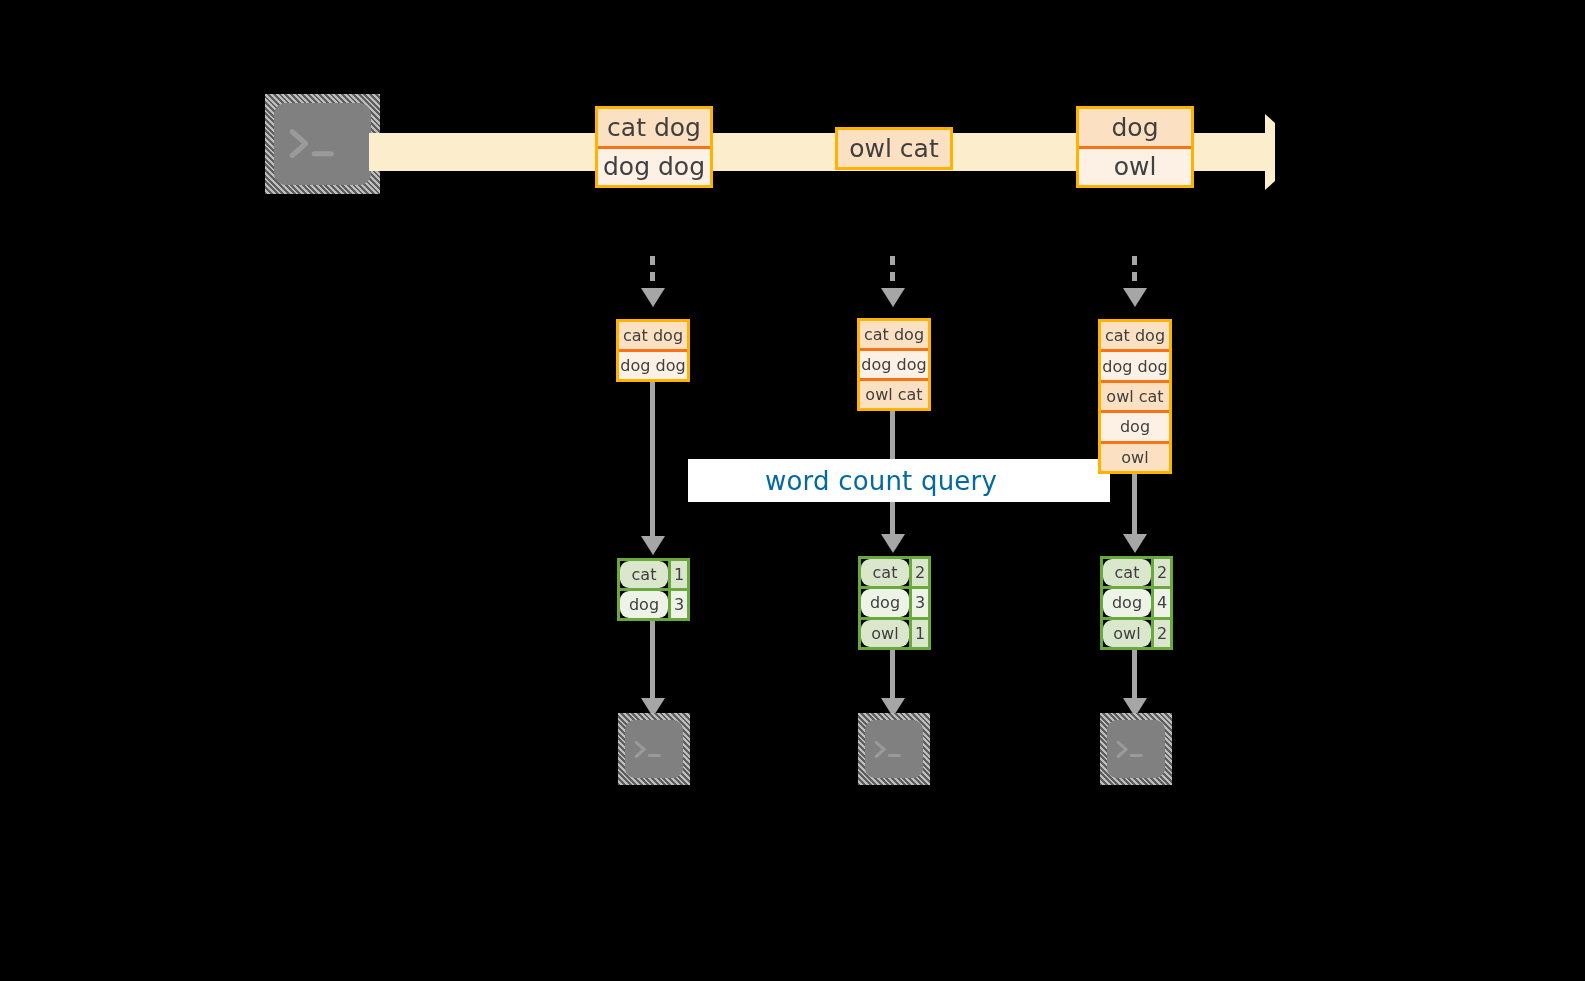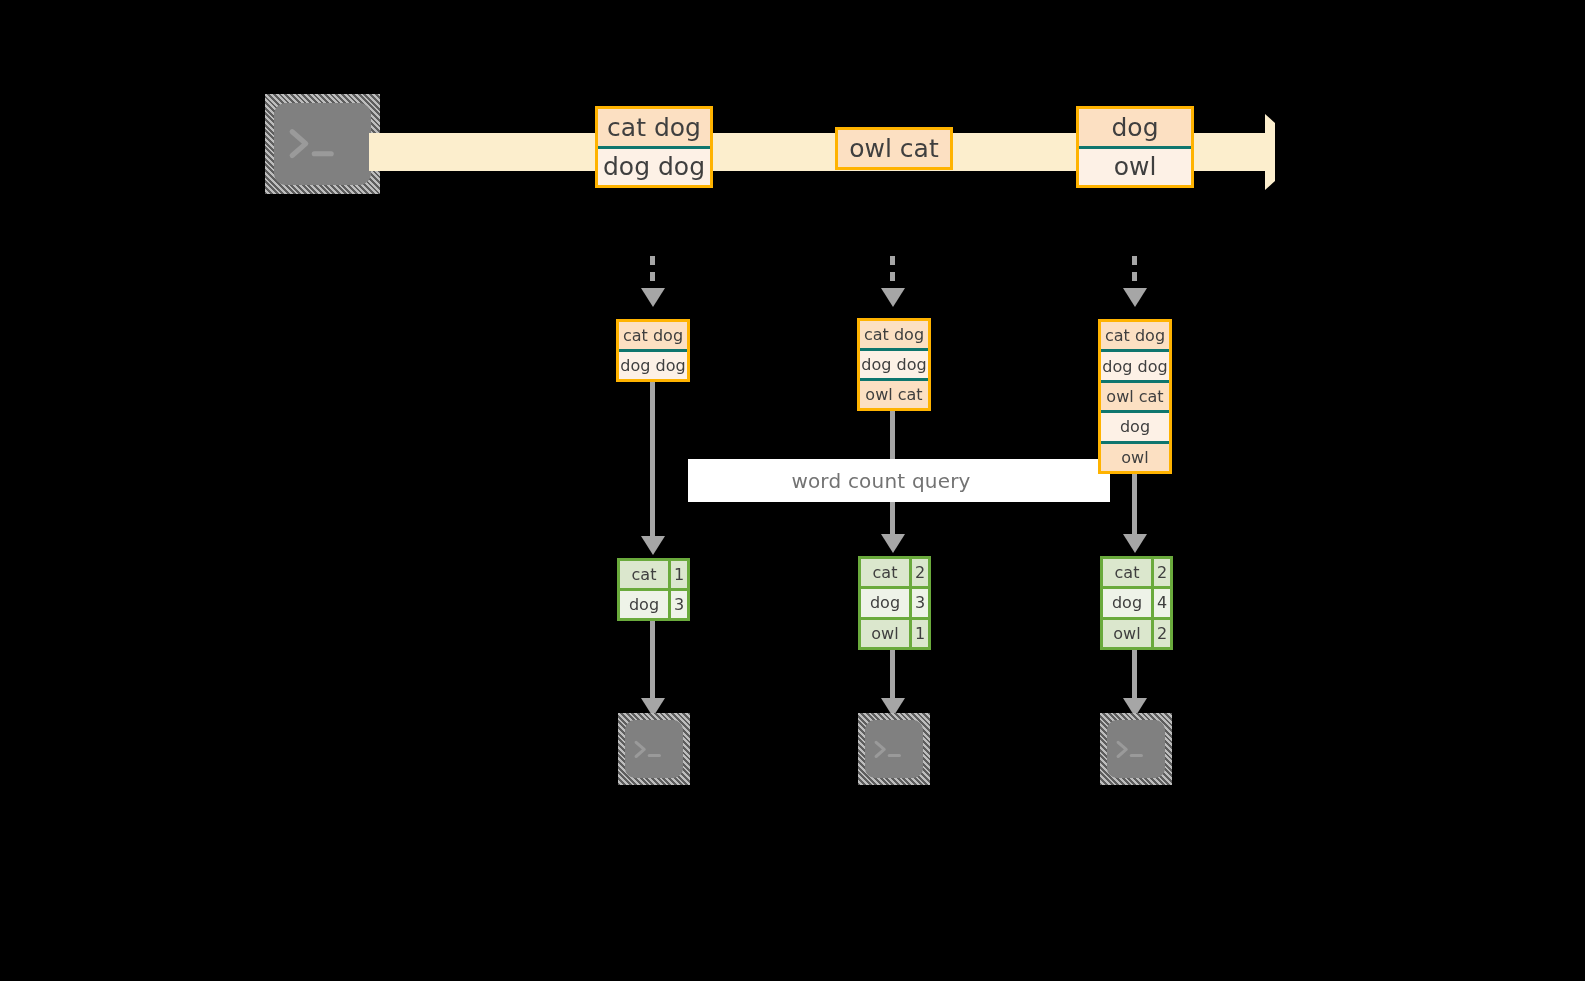--- a/index.html
+++ b/index.html
@@ -56,21 +56,21 @@
     display:flex;flex-direction:column;
   }
   .rec .row{
     flex:1 1 0;
     display:flex;align-items:center;justify-content:center;
     color:#3f3f3f;
     box-sizing:border-box;
   }
   .rec .row.tint{background:#fce0c2;}
   .rec .row.plain{background:#fdf1e6;}
-  .rec .row + .row{border-top:3px solid #0f766e;}
+  .rec .row + .row{border-top:3px solid #f97316;}
 
   .rec.big{}
   .rec.big .row{font-size:25px;}
   .rec.small .row{font-size:16px;}
 
   
   .tbl{
     position:absolute;
     box-sizing:border-box;
     border:3px solid #6aaa3c;
@@ -78,21 +78,21 @@
   }
   .tbl .trow{
     flex:1 1 0;display:flex;
     box-sizing:border-box;
   }
   .tbl .trow + .trow{border-top:3px solid #6aaa3c;}
   .tbl .k,.tbl .v{
     display:flex;align-items:center;justify-content:center;
     font-size:16px;color:#3f3f3f;box-sizing:border-box;
   }
-  .tbl .k{flex:0 0 48px;}
+  .tbl .k{flex:0 0 48px;border-radius:9px;}
   .tbl .v{flex:1 1 auto;border-left:3px solid #6aaa3c;}
   .tbl .trow.tint .k,.tbl .trow.tint .v{background:#dbe7cd;}
   .tbl .trow.plain .k,.tbl .trow.plain .v{background:#eef3e8;}
 
   
   .vline{position:absolute;background:#a6a6a6;width:5px;}
   .vdash{
     position:absolute;width:5px;
     background:repeating-linear-gradient(to bottom,
       #a6a6a6 0px,#a6a6a6 9px,
@@ -105,21 +105,21 @@
     border-top:19px solid #a6a6a6;
   }
 
   
   #qband{
     position:absolute;
     background:#ffffff;
     display:flex;align-items:center;justify-content:center;
   }
   #qband span{
-    font-size:20px;color:#737373;
+    font-size:26px;color:#0369a1;
     letter-spacing:.2px;
     transform:translateX(-18px);
   }
 </style>
 </head>
 <body>
 
 <div id="stage">
 
   <div class="terminal" style="left:265px;top:94px;width:115px;height:100px;">

